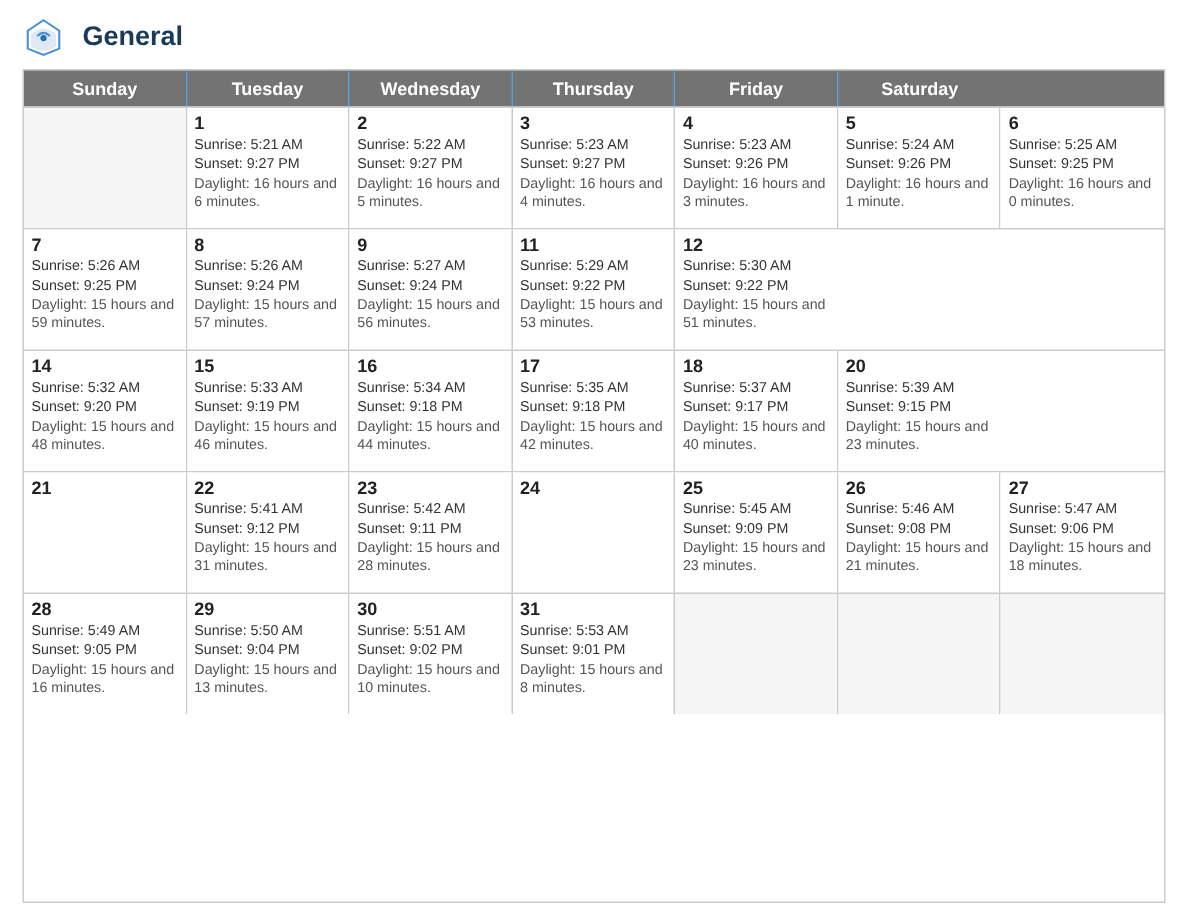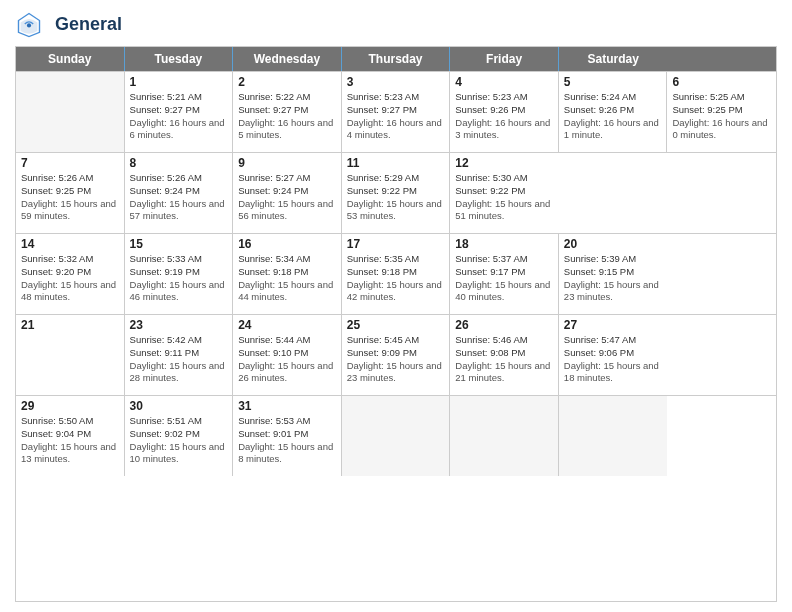--- a/index.html
+++ b/index.html
@@ -213,41 +213,48 @@
           <div class="cal-cell">
             <div class="day-num">20</div>
             <div class="cell-text">Sunrise: 5:39 AM<br>Sunset: 9:15 PM<br><span class="daylight">Daylight: 15 hours and 23 minutes.</span></div>
           </div>
         </div>
         <div class="cal-row">
           <div class="cal-cell">
             <div class="day-num">21</div>
           </div>
           <div class="cal-cell">
+            <div class="day-num">22</div>
+            <div class="cell-text">Sunrise: 5:41 AM<br>Sunset: 9:12 PM<br><span class="daylight">Daylight: 15 hours and 31 minutes.</span></div>
+          </div>
+          <div class="cal-cell">
             <div class="day-num">23</div>
             <div class="cell-text">Sunrise: 5:42 AM<br>Sunset: 9:11 PM<br><span class="daylight">Daylight: 15 hours and 28 minutes.</span></div>
           </div>
           <div class="cal-cell">
             <div class="day-num">24</div>
-            <div class="cell-text">Sunrise: 5:44 AM<br>Sunset: 9:10 PM<br><span class="daylight">Daylight: 15 hours and 26 minutes.</span></div>
           </div>
           <div class="cal-cell">
             <div class="day-num">25</div>
             <div class="cell-text">Sunrise: 5:45 AM<br>Sunset: 9:09 PM<br><span class="daylight">Daylight: 15 hours and 23 minutes.</span></div>
           </div>
           <div class="cal-cell">
             <div class="day-num">26</div>
             <div class="cell-text">Sunrise: 5:46 AM<br>Sunset: 9:08 PM<br><span class="daylight">Daylight: 15 hours and 21 minutes.</span></div>
           </div>
           <div class="cal-cell">
             <div class="day-num">27</div>
             <div class="cell-text">Sunrise: 5:47 AM<br>Sunset: 9:06 PM<br><span class="daylight">Daylight: 15 hours and 18 minutes.</span></div>
           </div>
         </div>
         <div class="cal-row">
+          <div class="cal-cell">
+            <div class="day-num">28</div>
+            <div class="cell-text">Sunrise: 5:49 AM<br>Sunset: 9:05 PM<br><span class="daylight">Daylight: 15 hours and 16 minutes.</span></div>
+          </div>
           <div class="cal-cell">
             <div class="day-num">29</div>
             <div class="cell-text">Sunrise: 5:50 AM<br>Sunset: 9:04 PM<br><span class="daylight">Daylight: 15 hours and 13 minutes.</span></div>
           </div>
           <div class="cal-cell">
             <div class="day-num">30</div>
             <div class="cell-text">Sunrise: 5:51 AM<br>Sunset: 9:02 PM<br><span class="daylight">Daylight: 15 hours and 10 minutes.</span></div>
           </div>
           <div class="cal-cell">
             <div class="day-num">31</div>

